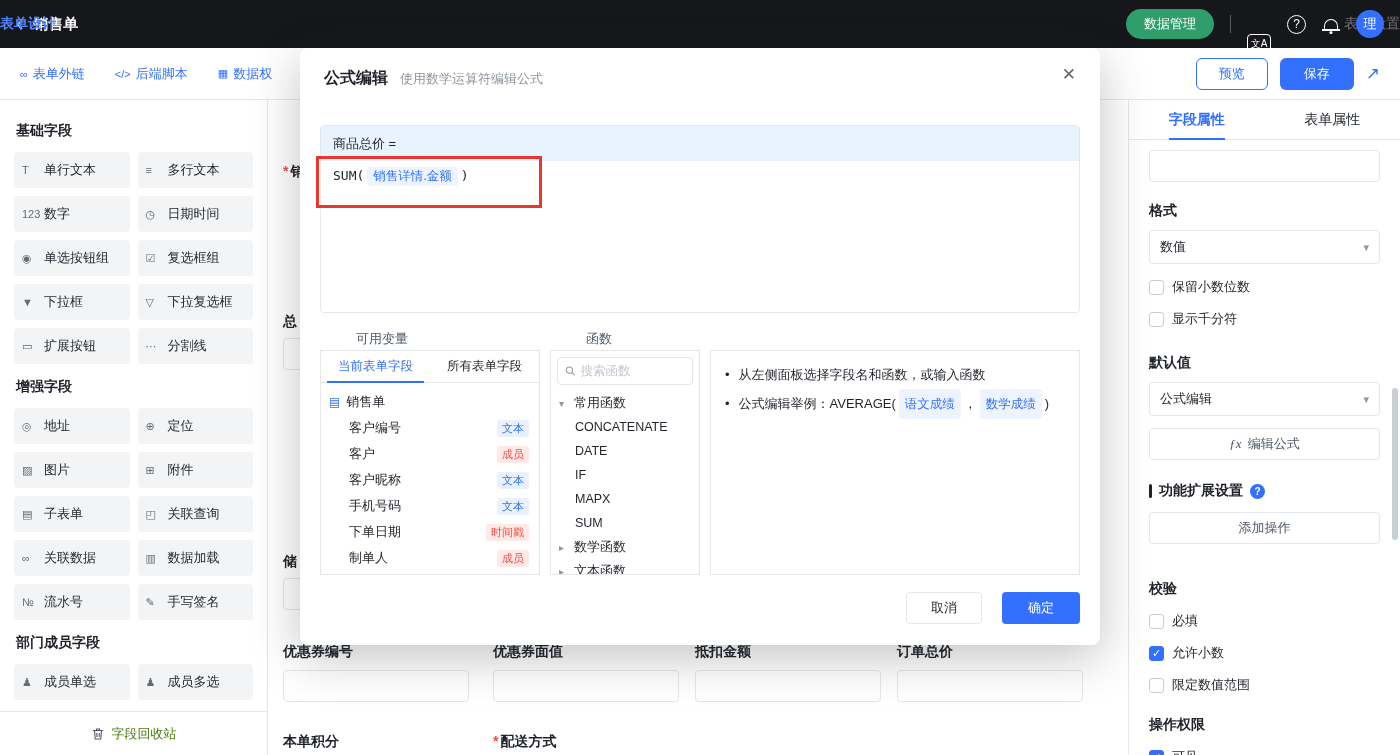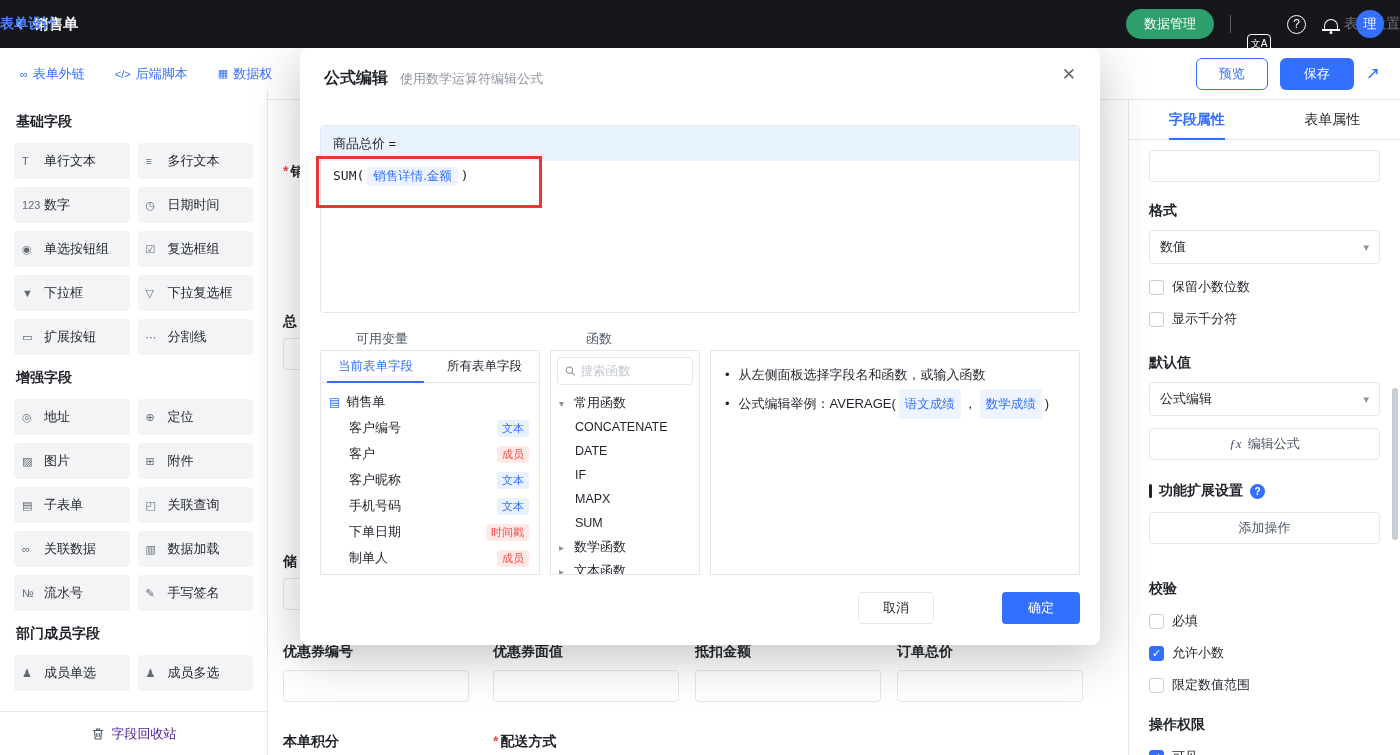--- a/index.html
+++ b/index.html
@@ -27,26 +27,26 @@
   .subbar { position:absolute; left:0; top:48px; width:1400px; height:52px; background:#fff; border-bottom:1px solid #e5e6eb; display:flex; align-items:center; padding:0 20px; }
   .subbar-links { display:flex; gap:30px; }
   .sublink { color:#3370ff; font-size:13px; display:flex; align-items:center; gap:5px; cursor:pointer; white-space:nowrap; }
   .sub-ic { font-size:11px; }
   .subbar-right { margin-left:auto; display:flex; align-items:center; gap:12px; }
   .btn-preview { height:32px; padding:0 22px; border:1px solid #3370ff; color:#3370ff; border-radius:6px; background:#fff; display:flex; align-items:center; font-size:13px; cursor:pointer; }
   .btn-save { height:32px; padding:0 24px; background:#3370ff; color:#fff; border-radius:6px; display:flex; align-items:center; font-size:13px; cursor:pointer; }
   .share-ic { color:#3370ff; font-size:17px; cursor:pointer; }
 
   
-  .left-panel { position:absolute; left:0; top:91px; bottom:0; width:268px; background:#fff; border-right:1px solid #e5e6eb; padding:14px 14px 50px; overflow:hidden; }
+  .left-panel { position:absolute; left:0; top:100px; bottom:0; width:268px; background:#fff; border-right:1px solid #e5e6eb; padding:14px 14px 50px; overflow:hidden; }
   .section-title { font-size:14px; font-weight:bold; margin:8px 2px 12px; }
   .field-grid { display:grid; grid-template-columns:1fr 1fr; gap:8px; margin-bottom:14px; }
   .field-item { height:36px; background:#f3f4f6; border-radius:4px; display:flex; align-items:center; padding:0 8px; font-size:13px; cursor:grab; white-space:nowrap; overflow:hidden; }
   .fi-icon { color:#646a73; font-size:11px; width:22px; flex:none; }
-  .recycle { position:absolute; left:0; right:0; bottom:0; height:44px; border-top:1px solid #e5e6eb; display:flex; align-items:center; justify-content:center; gap:7px; color:#4c1d95; background:#fff; font-size:13px; cursor:pointer; }
+  .recycle { position:absolute; left:0; right:0; bottom:0; height:44px; border-top:1px solid #e5e6eb; display:flex; align-items:center; justify-content:center; gap:7px; color:#4d7c0f; background:#fff; font-size:13px; cursor:pointer; }
 
   
   .canvas { position:absolute; left:268px; right:272px; top:100px; bottom:0; background:#fff; overflow:hidden; }
   .clip-label, .cv-label { font-weight:bold; font-size:14px; color:#1f2329; white-space:nowrap; }
   .clip-label { position:absolute; }
   .req-star { color:#f54a45; margin-right:2px; }
   .stub-input { position:absolute; width:60px; height:32px; border:1px solid #e5e6eb; border-radius:4px; background:#fff; }
   .cv-field { position:absolute; }
   .cv-label { margin-bottom:9px; }
   .cv-input { width:186px; height:32px; border:1px solid #e5e6eb; border-radius:4px; background:#fff; }
@@ -103,21 +103,21 @@
   .search-box input { border:none; outline:none; width:100%; font-size:12.5px; font-family:inherit; color:#1f2329; background:transparent; }
   .search-box input::placeholder { color:#c3c7cf; }
   .fn-group { display:flex; align-items:center; gap:5px; height:24px; padding:0 8px; font-size:13px; cursor:pointer; }
   .chev { color:#8f959e; font-size:10px; width:10px; flex:none; }
   .fn-item { height:24px; display:flex; align-items:center; padding-left:24px; font-size:12.5px; cursor:pointer; }
   .help-panel { position:absolute; left:410px; top:302px; width:370px; height:225px; border:1px solid #e5e6eb; padding:10px 14px; }
   .help-line { font-size:13px; line-height:28px; display:flex; align-items:center; flex-wrap:wrap; }
   .bullet { margin-right:9px; }
   .modal-footer { position:absolute; right:20px; top:544px; display:flex; gap:20px; }
   .btn-cancel { height:32px; padding:0 24px; border:1px solid #e5e6eb; border-radius:4px; background:#fff; font-size:13px; display:flex; align-items:center; cursor:pointer; }
-  .btn-confirm { height:32px; padding:0 26px; background:#3370ff; border-radius:4px; color:#fff; font-size:13px; display:flex; align-items:center; cursor:pointer;margin-left:48px; }
+  .btn-confirm { height:32px; padding:0 26px; background:#3370ff; border-radius:4px; color:#fff; font-size:13px; display:flex; align-items:center; cursor:pointer; }
 </style>
 </head>
 <body>
 
 <div class="topbar">
   <span class="back">‹</span>
   <span class="doc-title">销售单</span>
   <div class="topbar-tabs">
     <span class="top-tab active">表单设计</span>
     <span class="top-tab">表单设置</span>

